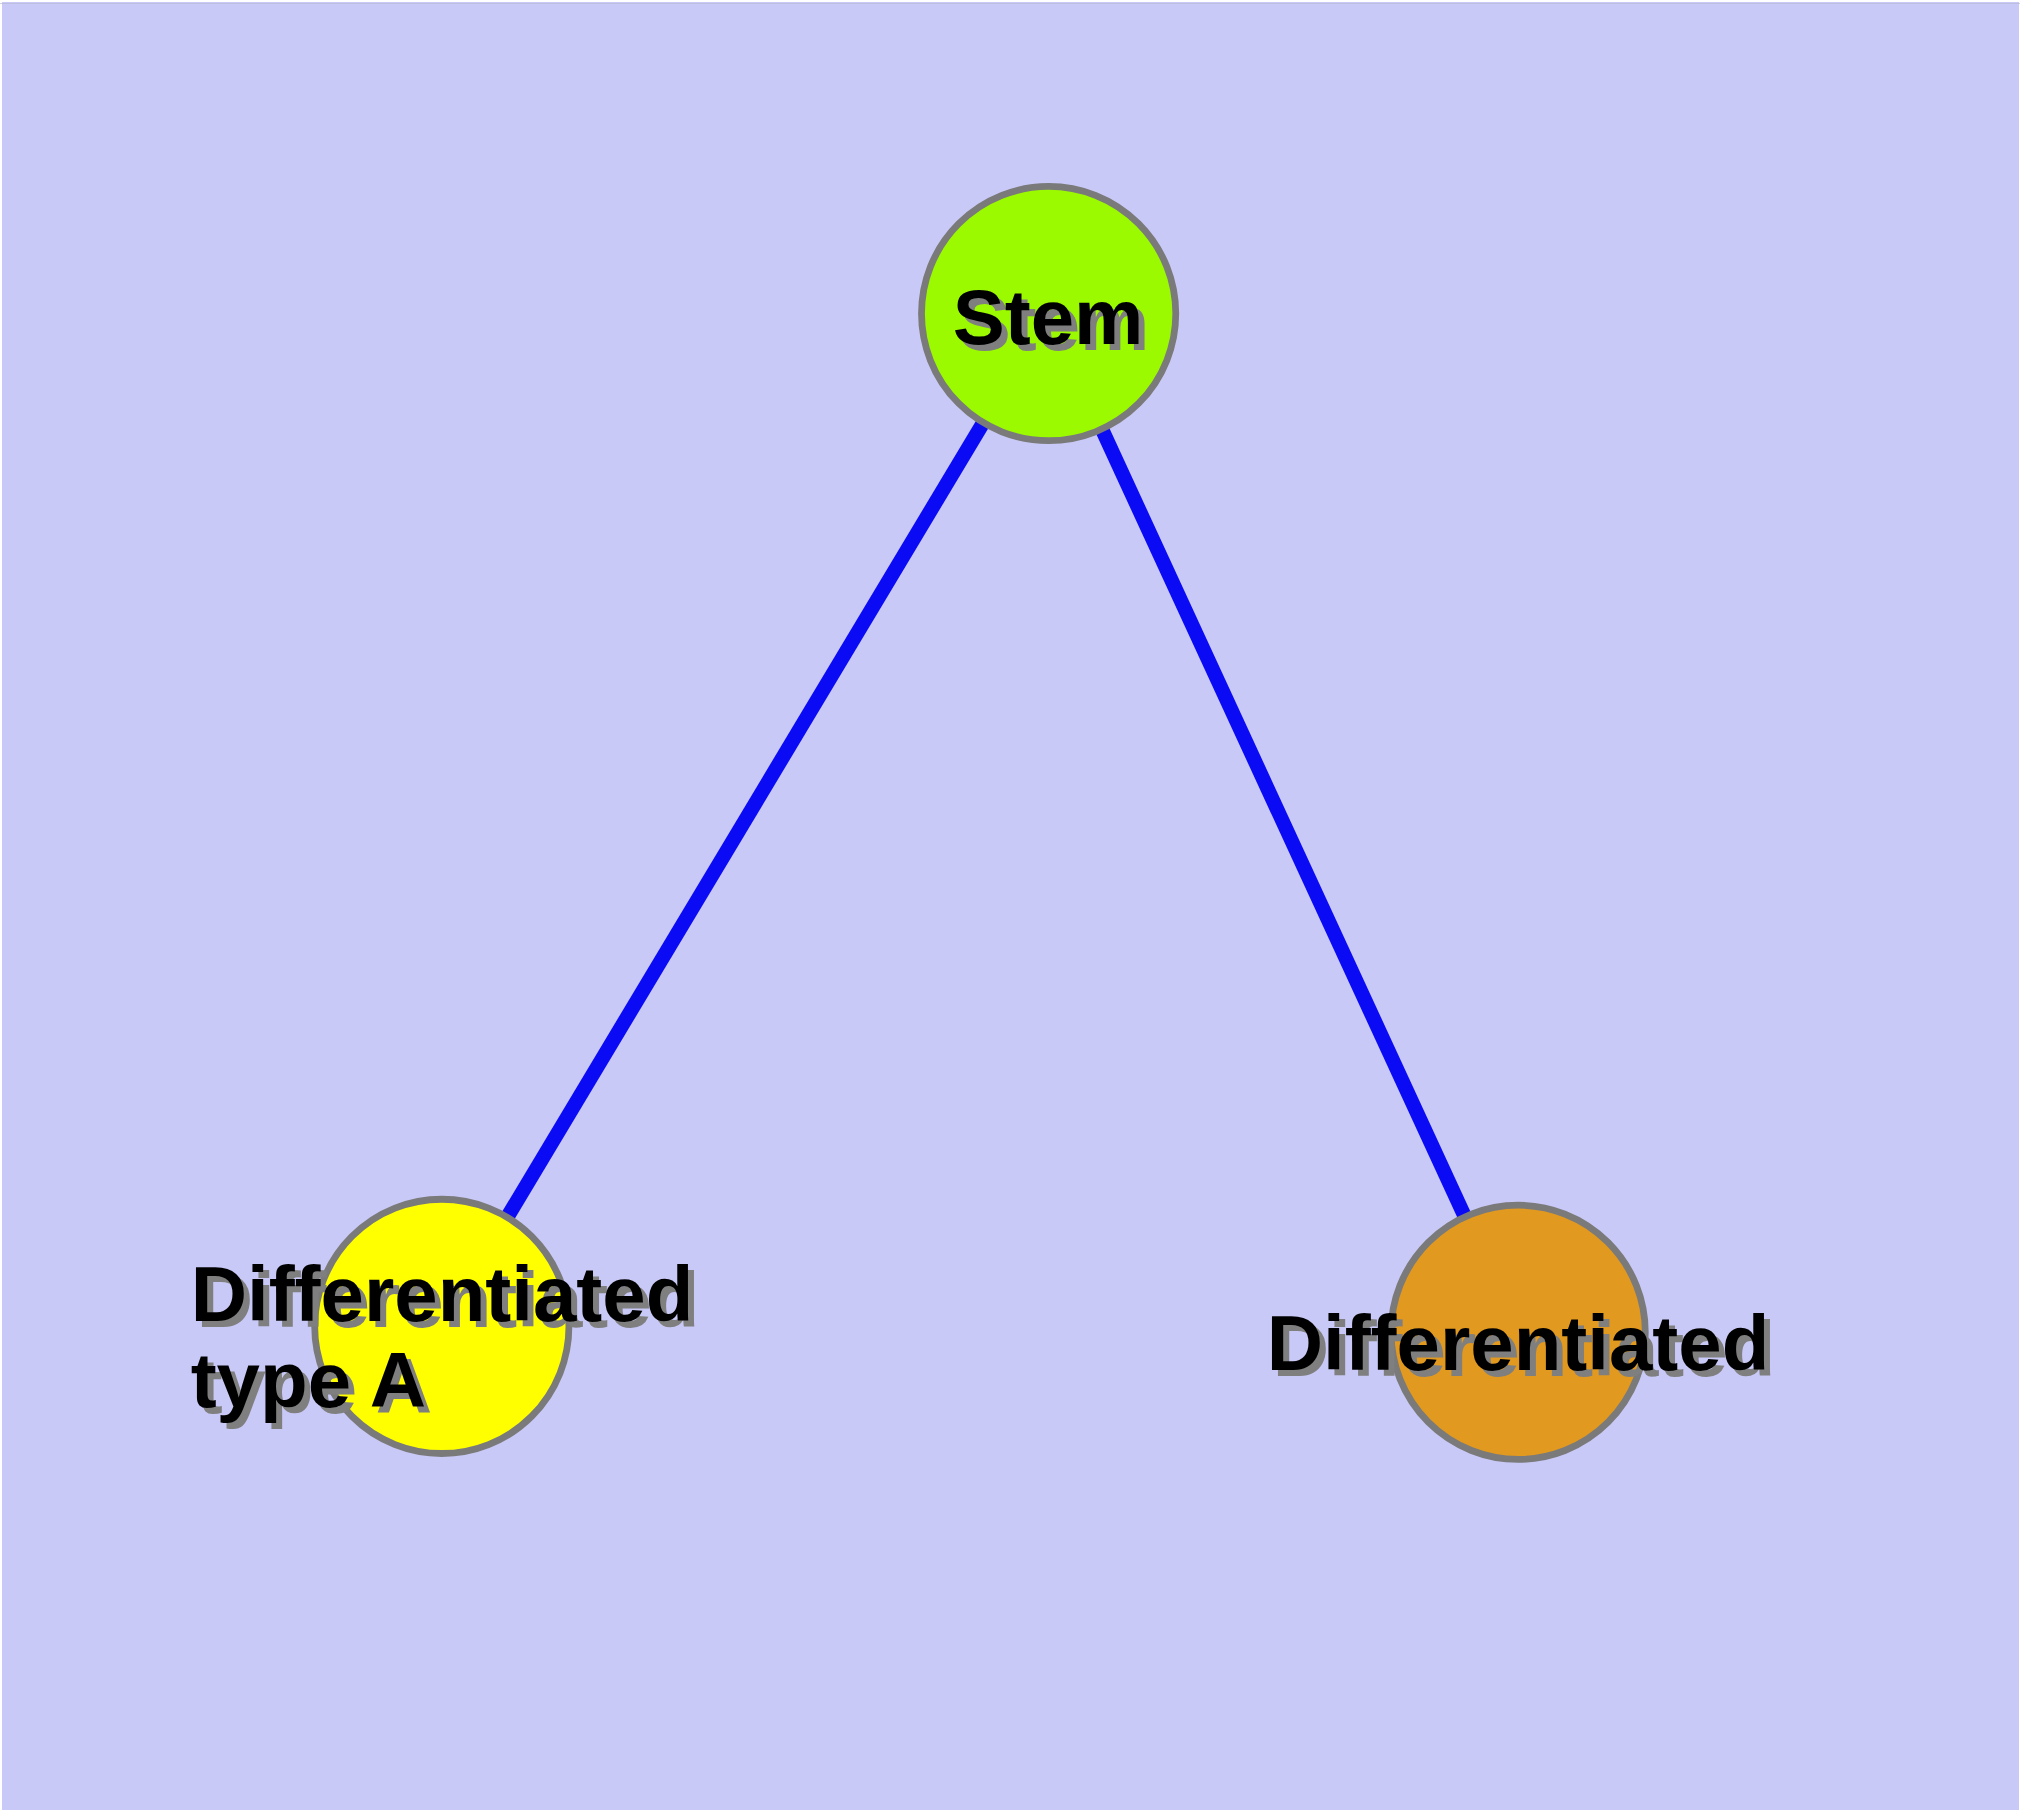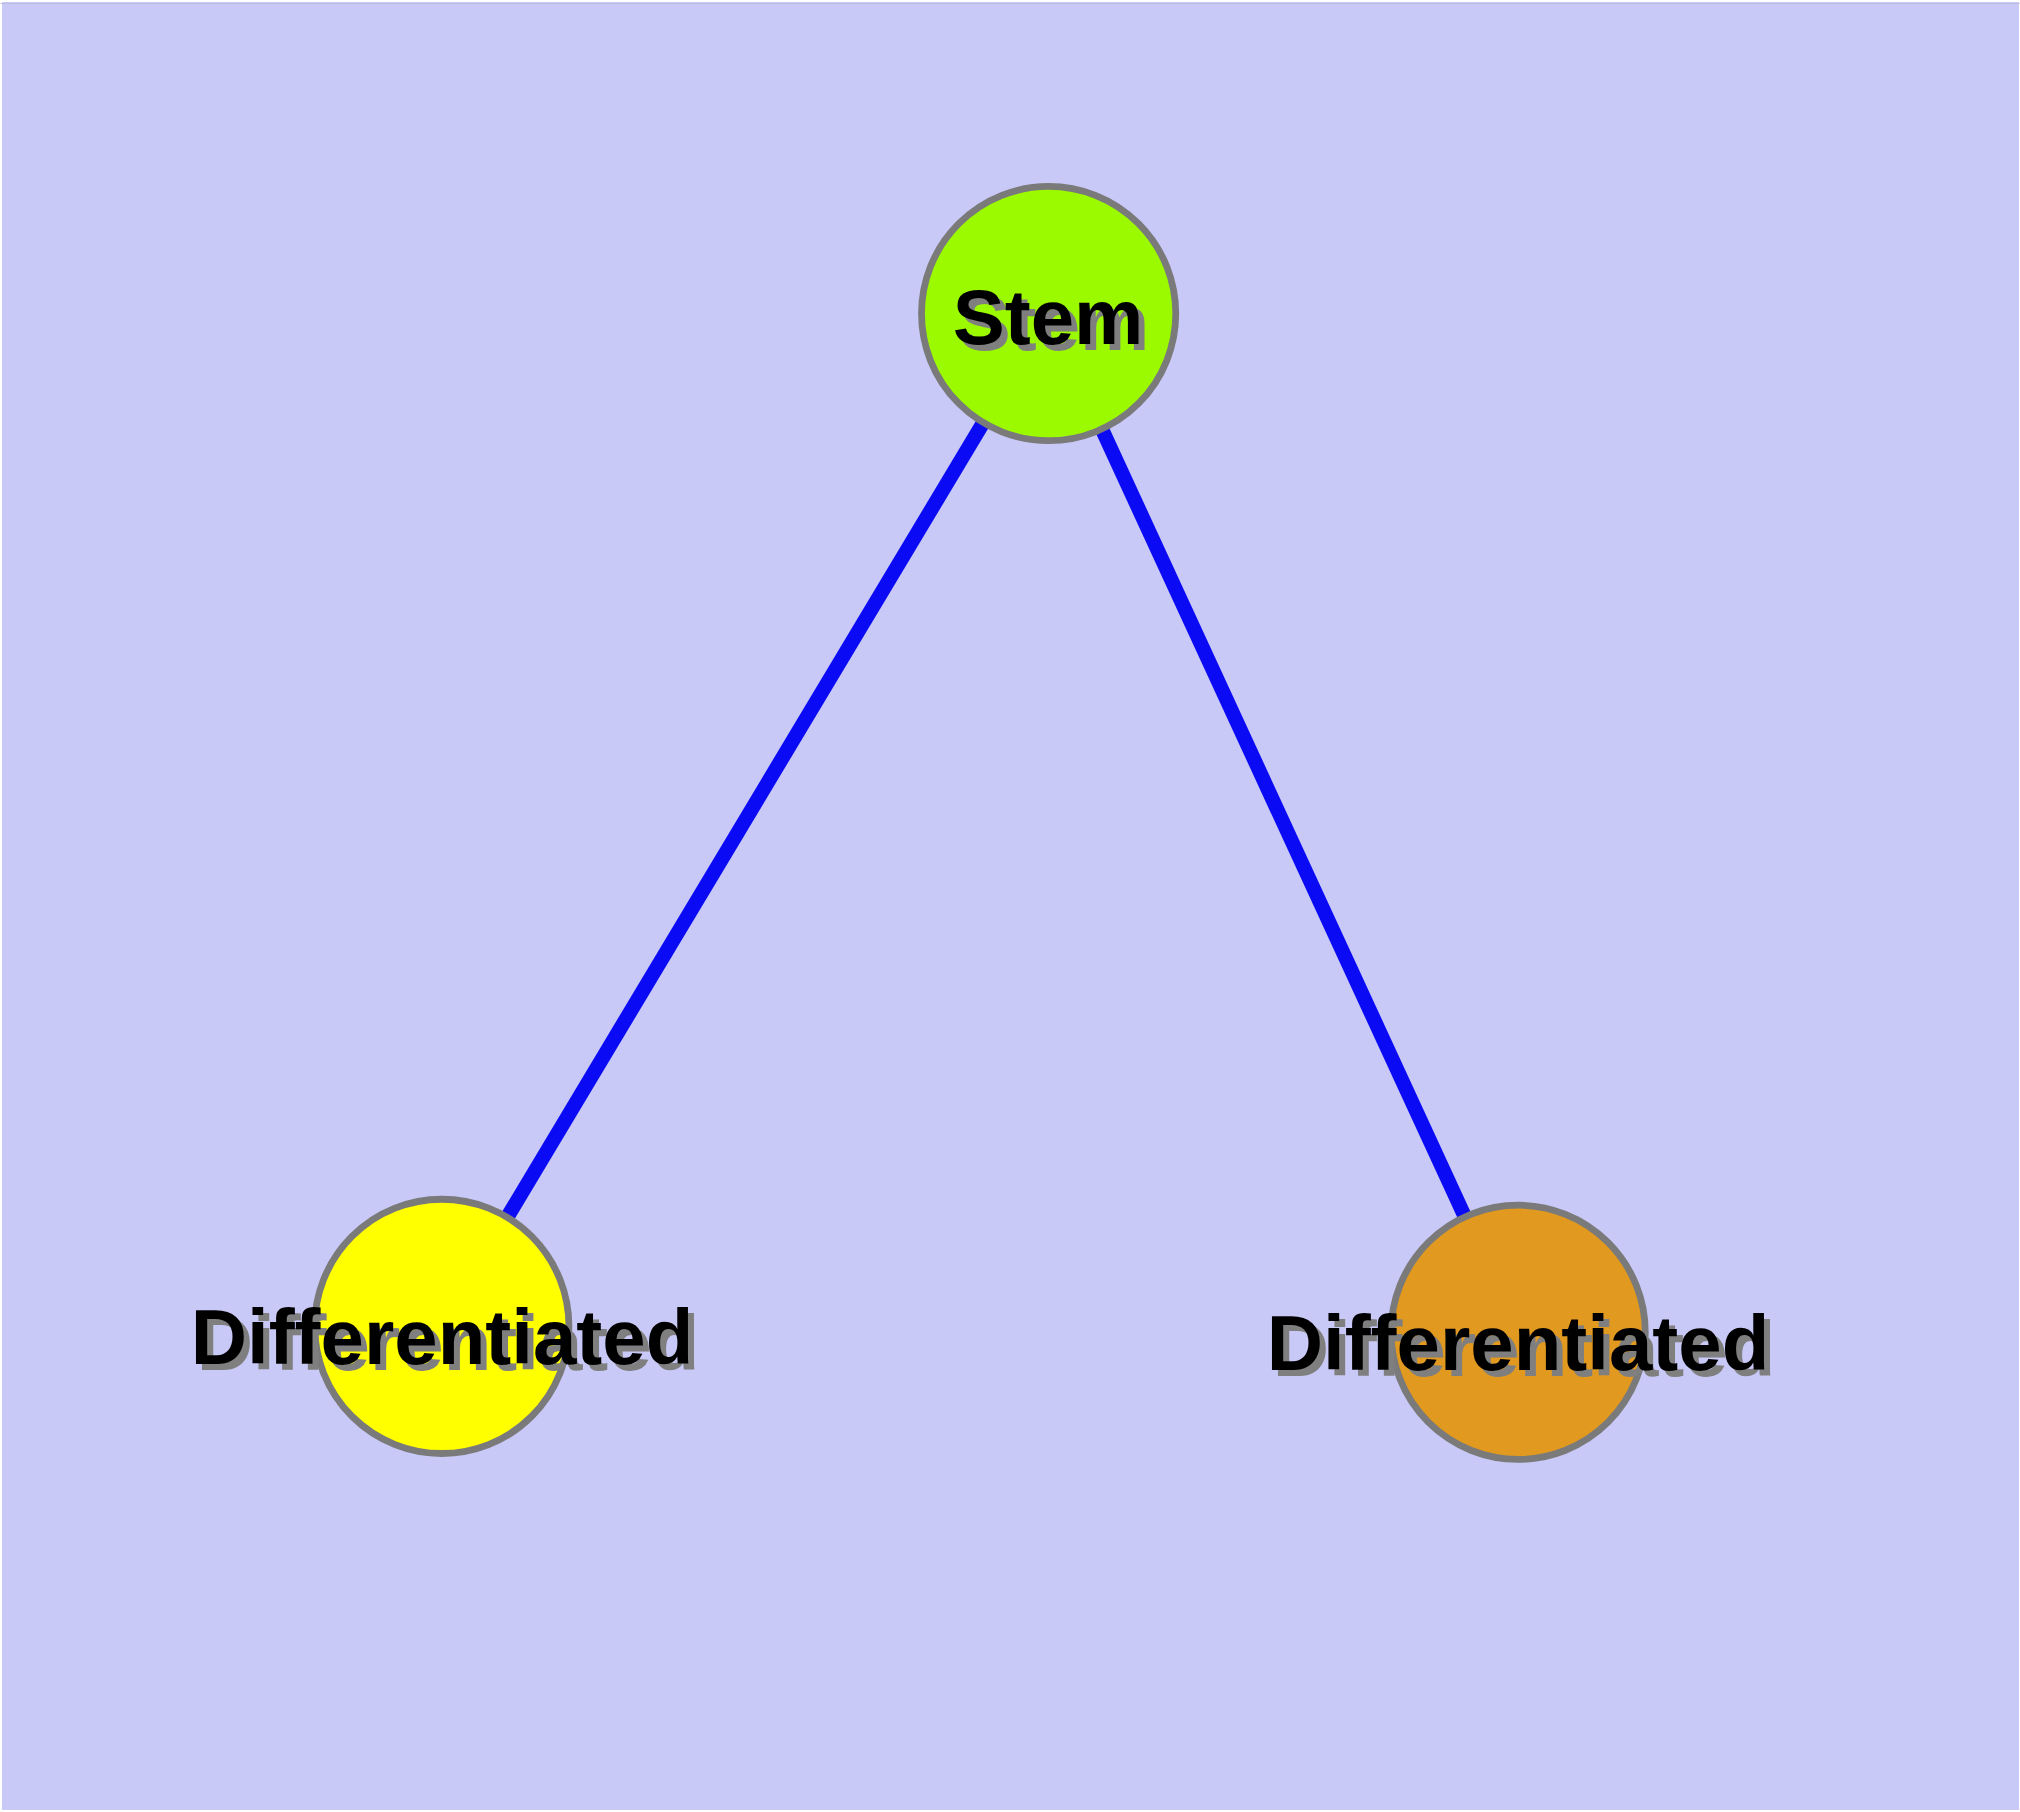--- a/index.html
+++ b/index.html
@@ -74,20 +74,21 @@
 
     <circle cx="1791" cy="1572" r="150" fill="#E2991F" stroke="#7A7A7A" stroke-width="8"></circle>
   </svg>
 
   <div class="node-label label-stem">
     <span class="line">Stem</span>
   </div>
 
   <div class="node-label label-type-a">
     <span class="line">Differentiated</span>
+    <span class="line">type A</span>
   </div>
 
   <div class="node-label label-type-b">
     <span class="line">Differentiated</span>
   </div>
 
 </div>
 
 
 </body></html>

